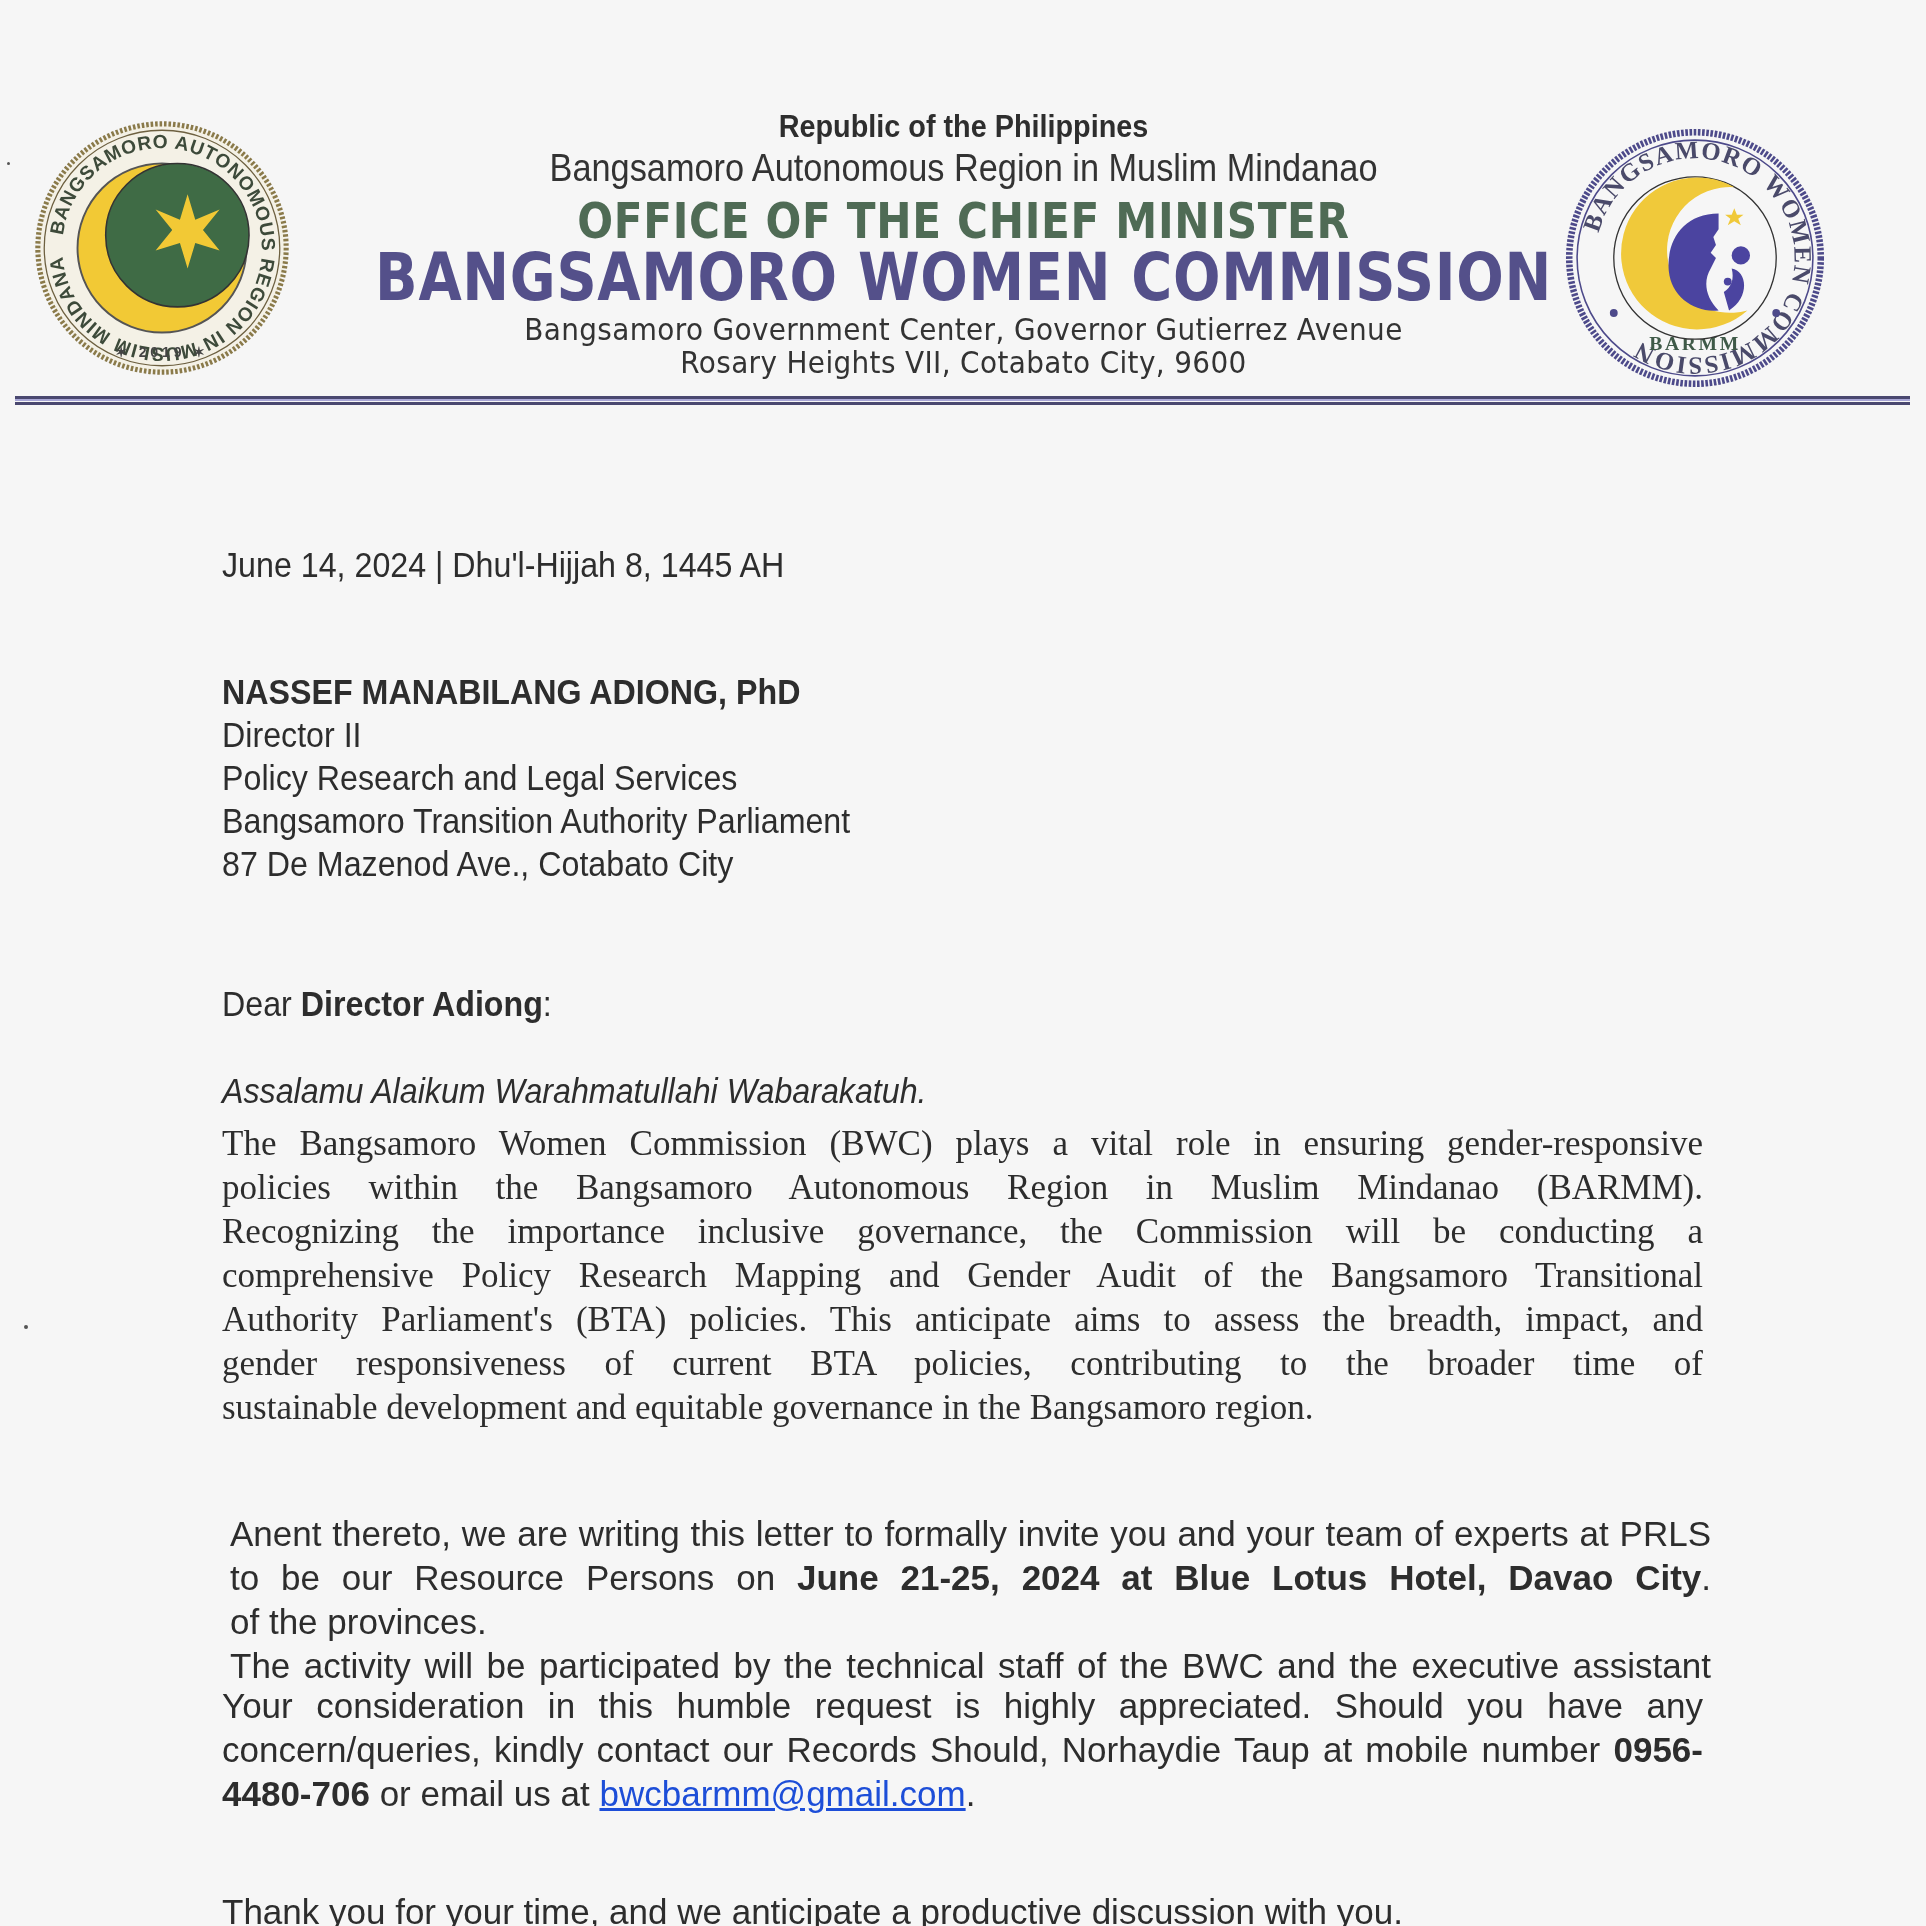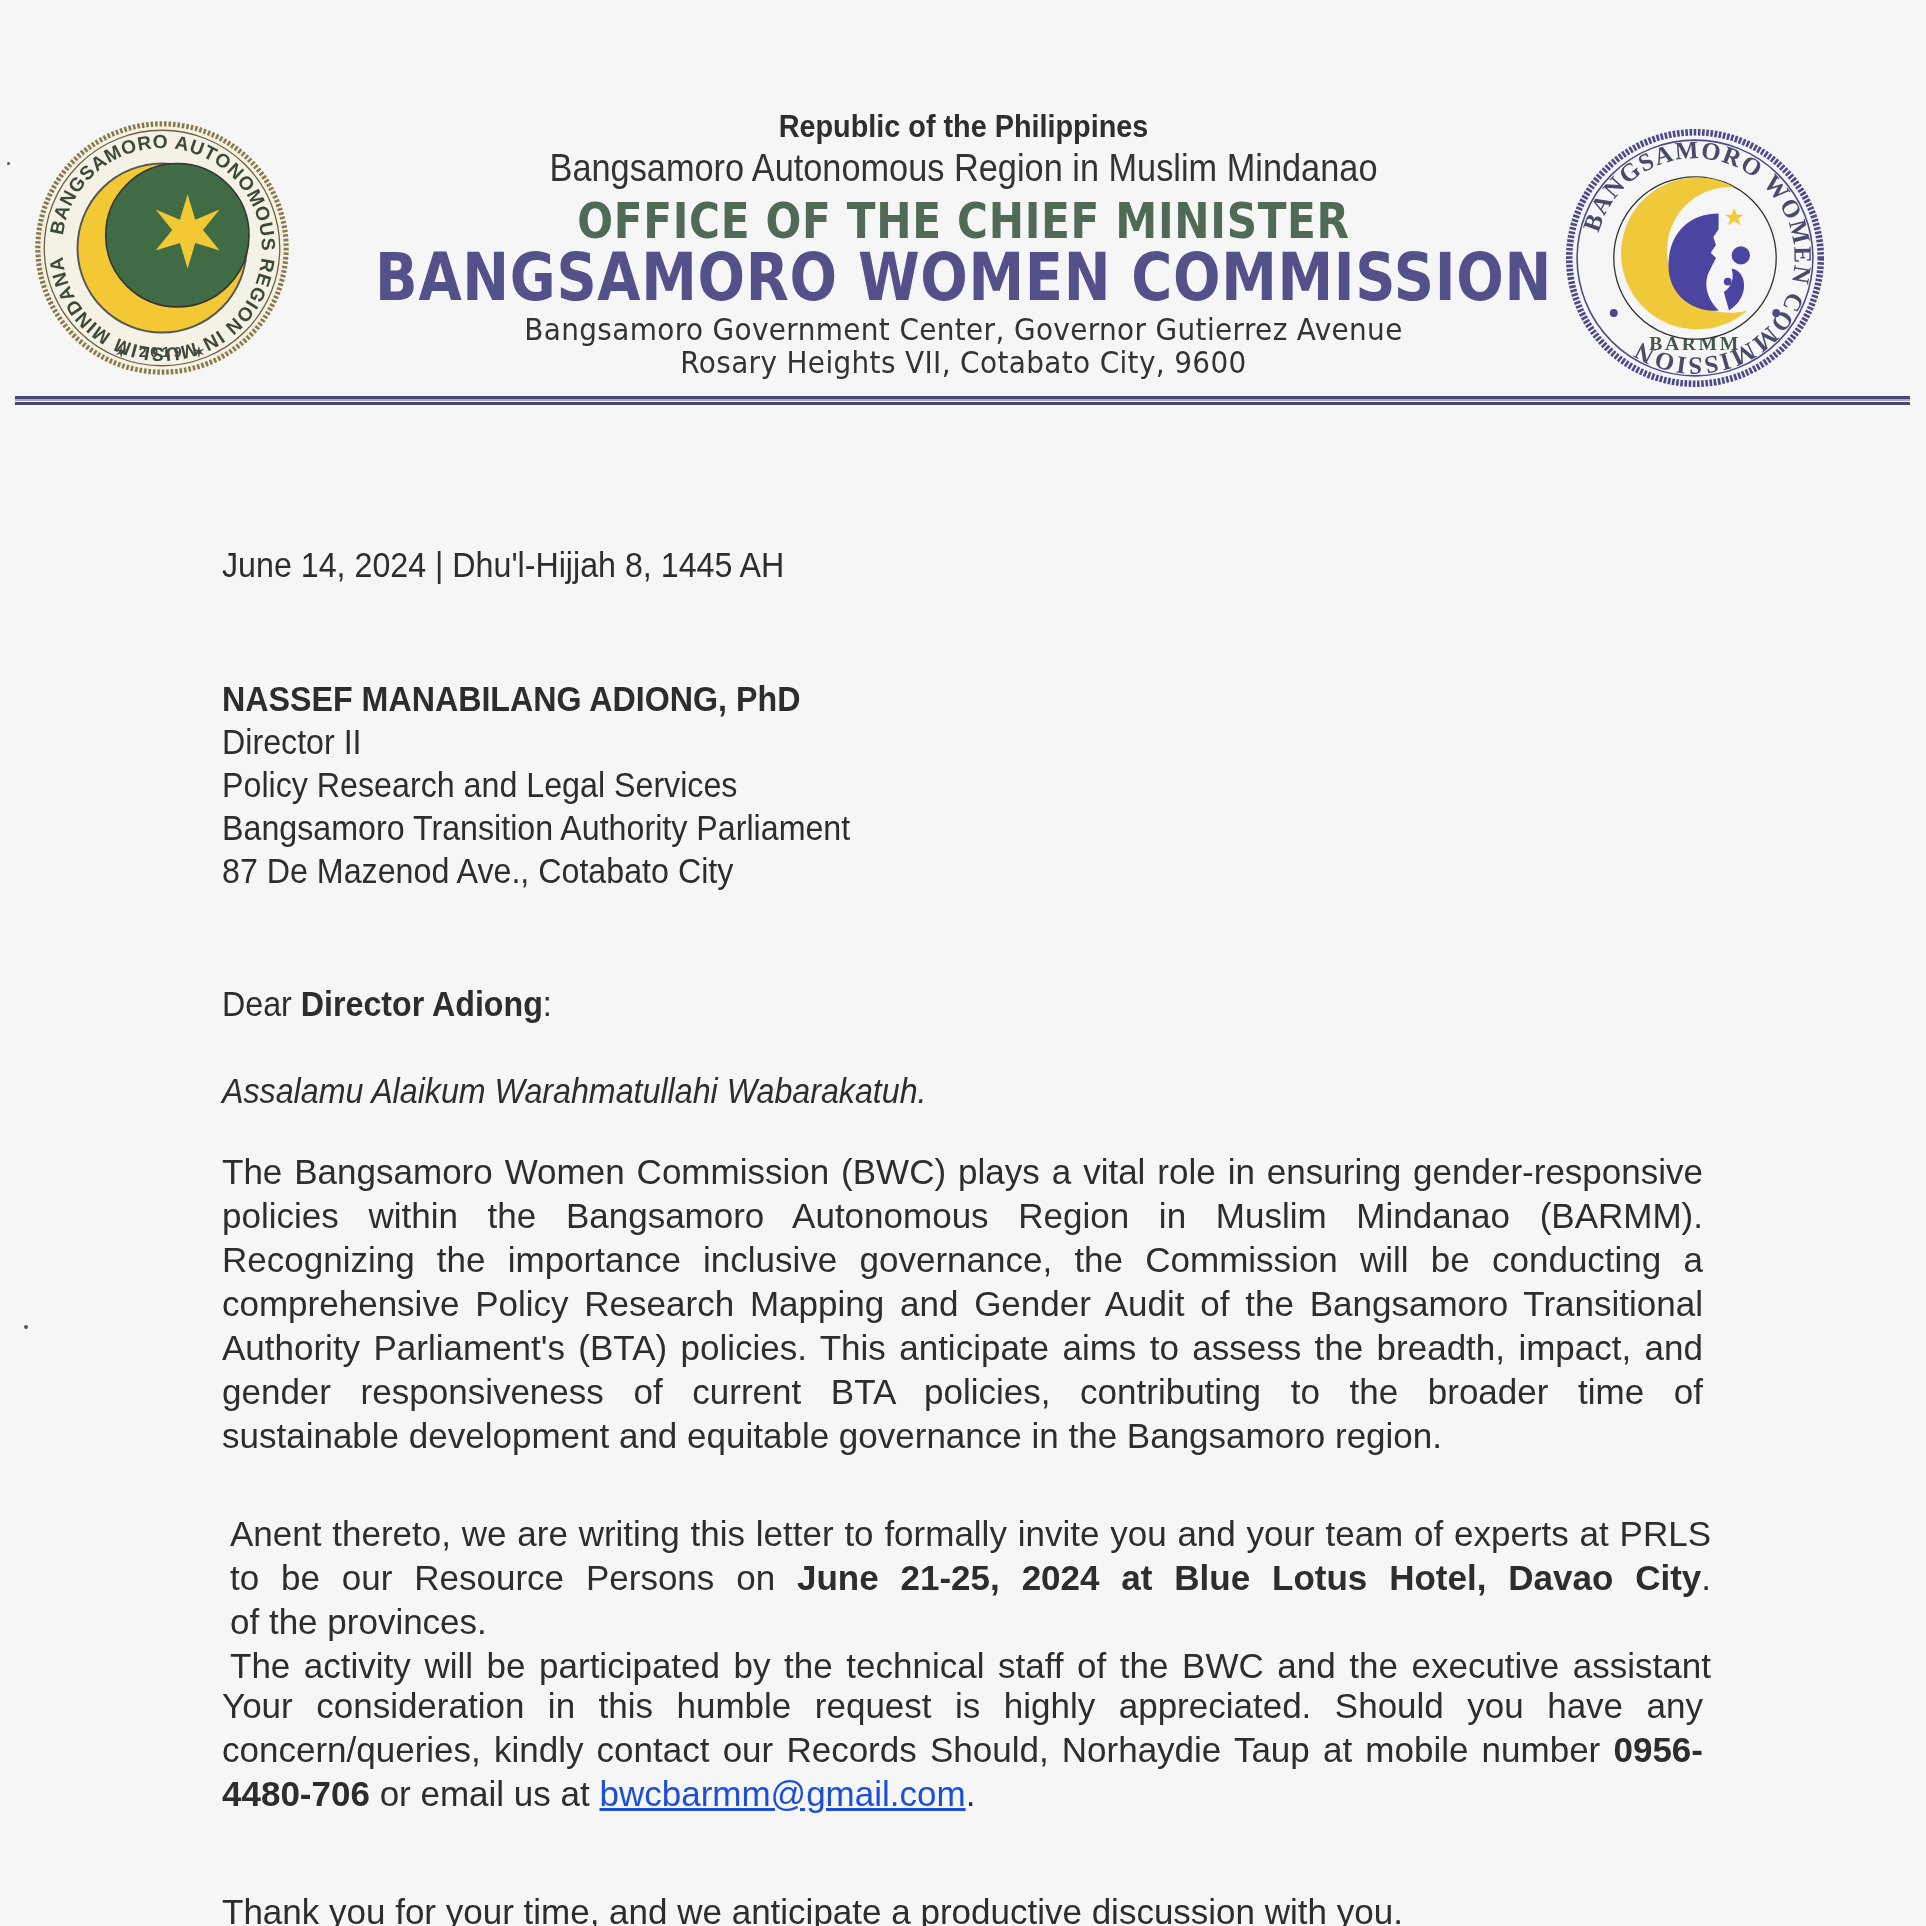--- a/index.html
+++ b/index.html
@@ -28,31 +28,31 @@
 
   #divider { left: 14.6px; top: 396px; width: 1895px; height: 10px; }
   #divider .d1 { position: absolute; left: 0; top: 0; width: 100%; height: 2.7px; background: #4a4870; }
   #divider .d2 { position: absolute; left: 0; top: 3.1px; width: 100%; height: 2.3px; background: #a8a6d6; }
   #divider .d3 { position: absolute; left: 0; top: 5.8px; width: 100%; height: 3.1px; background: #4a4870; }
 
   
   .txt { position: absolute; left: 222px; font-size: 35px; line-height: 43px; white-space: nowrap; color: #2d2d2d; }
   #date-line { top: 543px; transform: scaleX(0.92); transform-origin: left; }
 
-  #addressee { top: 670px; margin-top: 7px; }
+  #addressee { top: 670px; }
   #addressee div { height: 43px; white-space: nowrap; transform: scaleX(0.92); transform-origin: left; }
   #addressee .name { font-weight: bold; }
 
   #salutation { top: 982px; transform: scaleX(0.92); transform-origin: left; }
   #greeting { top: 1069px; font-style: italic; transform: scaleX(0.92); transform-origin: left; }
 
   .para { position: absolute; left: 222px; width: 1481px; font-size: 35px; line-height: 44px; text-align: justify; color: #2d2d2d; }
   .para .ln { display: block; white-space: nowrap; text-align: justify; text-align-last: justify; height: 44px; }
   .para .ln.last { text-align-last: left; }
-  #para1 { top: 1150px; }
+  #para1 { top: 1122px; font-family: Liberation Serif, serif; }
   #para2 { top: 1512px; margin-left: 8px; }
   #para3 { top: 1684px; }
   #para4 { top: 1890px; }
   .b { font-weight: bold; }
   .link { color: #1d4ed8; text-decoration: underline; }
 
   .speck { position: absolute; background: #555; border-radius: 50%; }
 </style>
 </head>
 <body>

